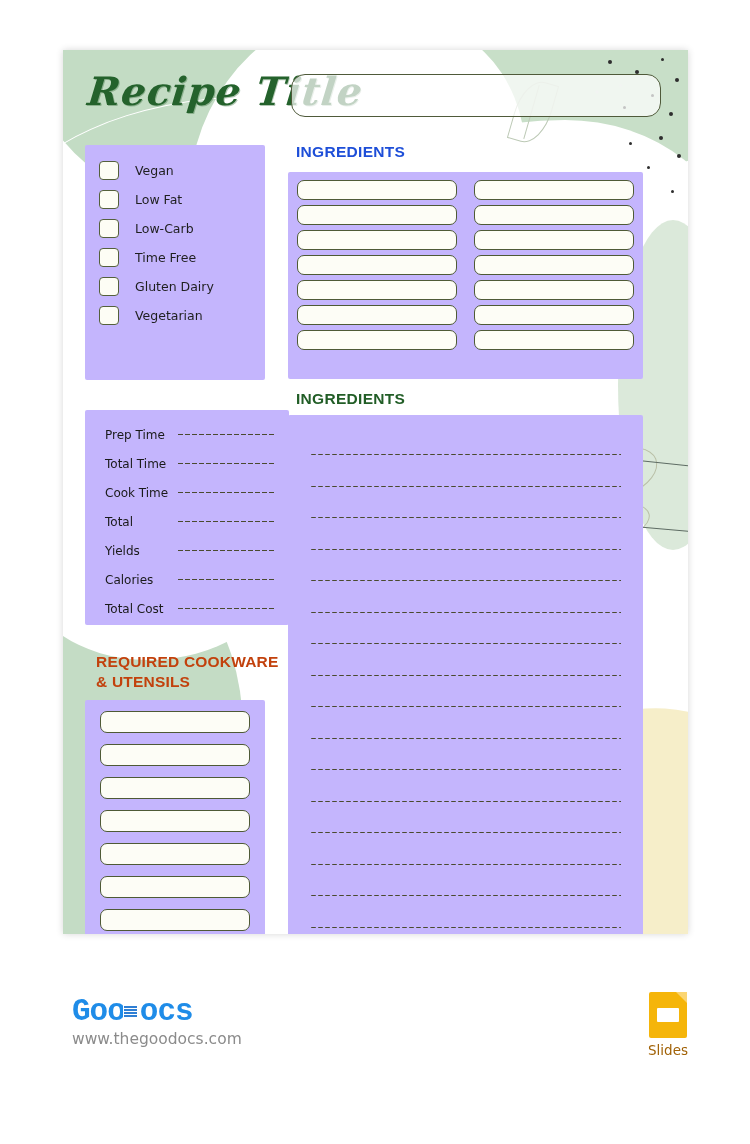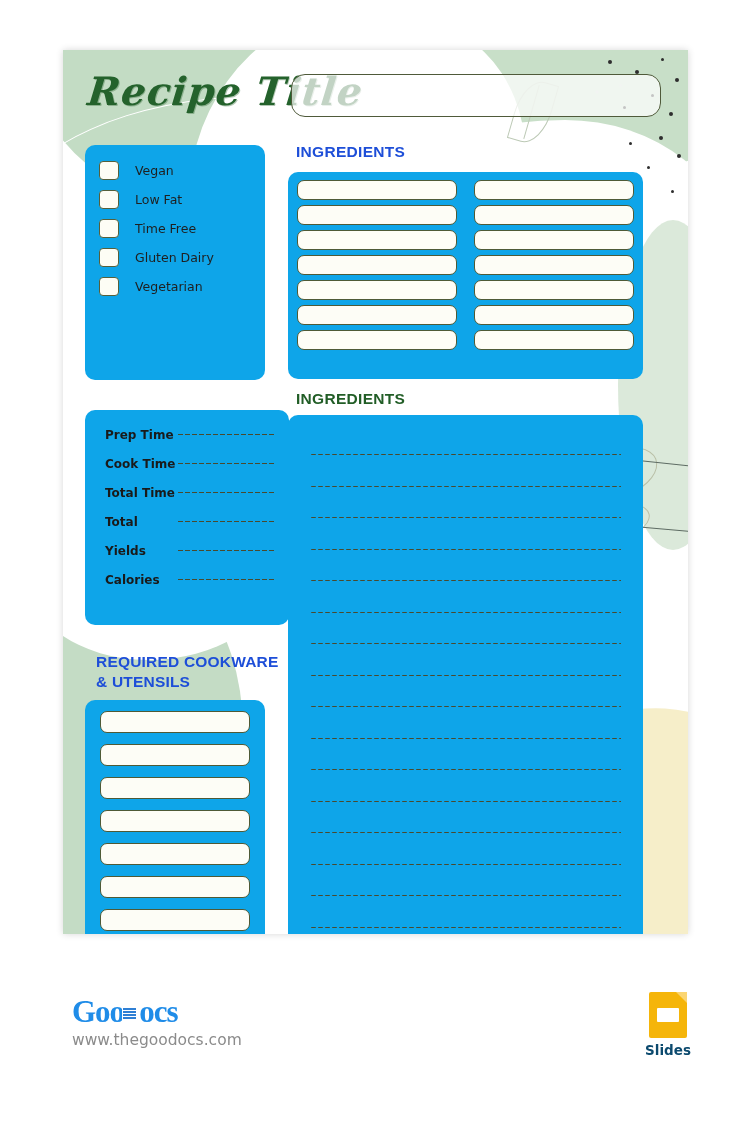--- a/index.html
+++ b/index.html
@@ -114,22 +114,22 @@
     width:370px;height:43px;
     border:1.6px solid #4f5a3a;
     border-radius:14px;
     background:rgba(255,255,255,.72);
     box-sizing:border-box;
   }
 
   
   .panel{
     position:absolute;
-    background:#0ea5e9;
-    border-radius:10px;
+    background:#c4b5fd;
+    border-radius:2px;
   }
 
   
   #diet-panel{left:22px;top:95px;width:180px;height:235px;padding:0;}
   .diet-row{
     position:relative;
     display:flex;align-items:center;
     height:29px;margin-left:14px;
   }
   .checkbox{
@@ -141,21 +141,21 @@
     flex:0 0 auto;
   }
   .diet-label{
     margin-left:16px;
     font-size:12.5px;
     color:#1f1f1f;
     font-family:"DejaVu Sans", sans-serif;
   }
 
   
-  #info-panel{left:22px;top:360px;width:204px;height:215px;font-weight:bold;}
+  #info-panel{left:22px;top:360px;width:204px;height:215px;}
   .info-row{
     position:relative;
     display:flex;align-items:center;
     height:29px;margin-left:20px;
   }
   .info-label{
     font-size:12px;color:#1a1a1a;
     font-family:"DejaVu Sans", sans-serif;
     width:72px;flex:0 0 auto;
   }
@@ -165,21 +165,21 @@
     background-size:7px 3px;
     background-repeat:repeat-x;
     background-position:0 center;
   }
 
   
   #cookware-heading{
     position:absolute;left:33px;top:602px;
     width:190px;
     font-size:15.5px;font-weight:bold;
-    color:#1d4ed8;
+    color:#c2410c;
     letter-spacing:.2px;
     line-height:1.32;
     font-family:"Liberation Sans", sans-serif;
   }
   #cookware-panel{left:22px;top:650px;width:180px;height:253px;}
   .cw-field{
     position:relative;
     margin:0 auto;
     width:150px;height:22px;
     border:1.1px solid #4e5a36;
@@ -218,21 +218,21 @@
     background-repeat:repeat-x;
   }
   #dir-lines{padding-top:38px;}
 
   
   #footer{position:absolute;left:0;top:984px;width:750px;height:120px;}
   #logo-wrap{position:absolute;left:72px;top:10px;}
   #logo-text{
     font-size:31px;font-weight:bold;letter-spacing:-1px;
     color:#1f8ce8;
-    font-family:Liberation Serif, serif;
+    font-family:Liberation Mono, monospace;
     position:relative;
   }
   #logo-text .seg-a{color:#1f8ce8;}
   #logo-text .seg-b{color:#1f8ce8;}
   #logo-doc{
     display:inline-block;position:relative;
     width:19px;height:21px;vertical-align:-2px;margin:0 -2px;
   }
   #logo-doc .sheet{
     position:absolute;left:0;top:0;width:17px;height:21px;
@@ -258,23 +258,22 @@
   #slides-icon .fold{
     position:absolute;right:0;top:0;
     border-left:11px solid transparent;
     border-top:11px solid #fbd571;
   }
   #slides-icon .screen{
     position:absolute;left:8px;top:16px;
     width:22px;height:14px;background:#ffffff;border-radius:1px;
   }
   #slides-label{
-    margin-top:4px;font-size:13.5px;color:#0c4a6e;
+    margin-top:4px;font-size:13.5px;color:#a16207;
     font-family:"DejaVu Sans", sans-serif;
-    font-weight:bold;
   }
 </style>
 </head>
 <body>
 
 <div id="page">
 
   <div class="deco blob-top"></div>
   <div class="deco blob-top2"></div>
   <div class="deco blob-white-swoop"></div>
@@ -339,20 +338,24 @@
         <div class="diet-row">
           <span class="checkbox"></span>
           <span class="diet-label">Vegan</span>
         </div>
         <div class="diet-row">
           <span class="checkbox"></span>
           <span class="diet-label">Low Fat</span>
         </div>
         <div class="diet-row">
           <span class="checkbox"></span>
+          <span class="diet-label">Low-Carb</span>
+        </div>
+        <div class="diet-row">
+          <span class="checkbox"></span>
           <span class="diet-label">Time Free</span>
         </div>
         <div class="diet-row">
           <span class="checkbox"></span>
           <span class="diet-label">Gluten Dairy</span>
         </div>
         <div class="diet-row">
           <span class="checkbox"></span>
           <span class="diet-label">Vegetarian</span>
         </div>
@@ -395,37 +398,41 @@
   </div>
 
   <div class="panel" id="info-panel">
     <div style="height:10px;"></div>
     <div id="info-rows">
         <div class="info-row">
           <span class="info-label">Prep Time</span>
           <span class="dotline"></span>
         </div>
         <div class="info-row">
+          <span class="info-label">Total Time</span>
+          <span class="dotline"></span>
+        </div>
+        <div class="info-row">
           <span class="info-label">Cook Time</span>
           <span class="dotline"></span>
         </div>
         <div class="info-row">
-          <span class="info-label">Total Time</span>
-          <span class="dotline"></span>
-        </div>
-        <div class="info-row">
           <span class="info-label">Total</span>
           <span class="dotline"></span>
         </div>
         <div class="info-row">
           <span class="info-label">Yields</span>
           <span class="dotline"></span>
         </div>
         <div class="info-row">
           <span class="info-label">Calories</span>
+          <span class="dotline"></span>
+        </div>
+        <div class="info-row">
+          <span class="info-label">Total Cost</span>
           <span class="dotline"></span>
         </div>
       </div>
   </div>
 
   <div id="directions-heading">INGREDIENTS</div>
   <div class="panel" id="directions-panel">
     <div id="dir-lines">
         <div class="dir-line"></div>
         <div class="dir-line"></div>

